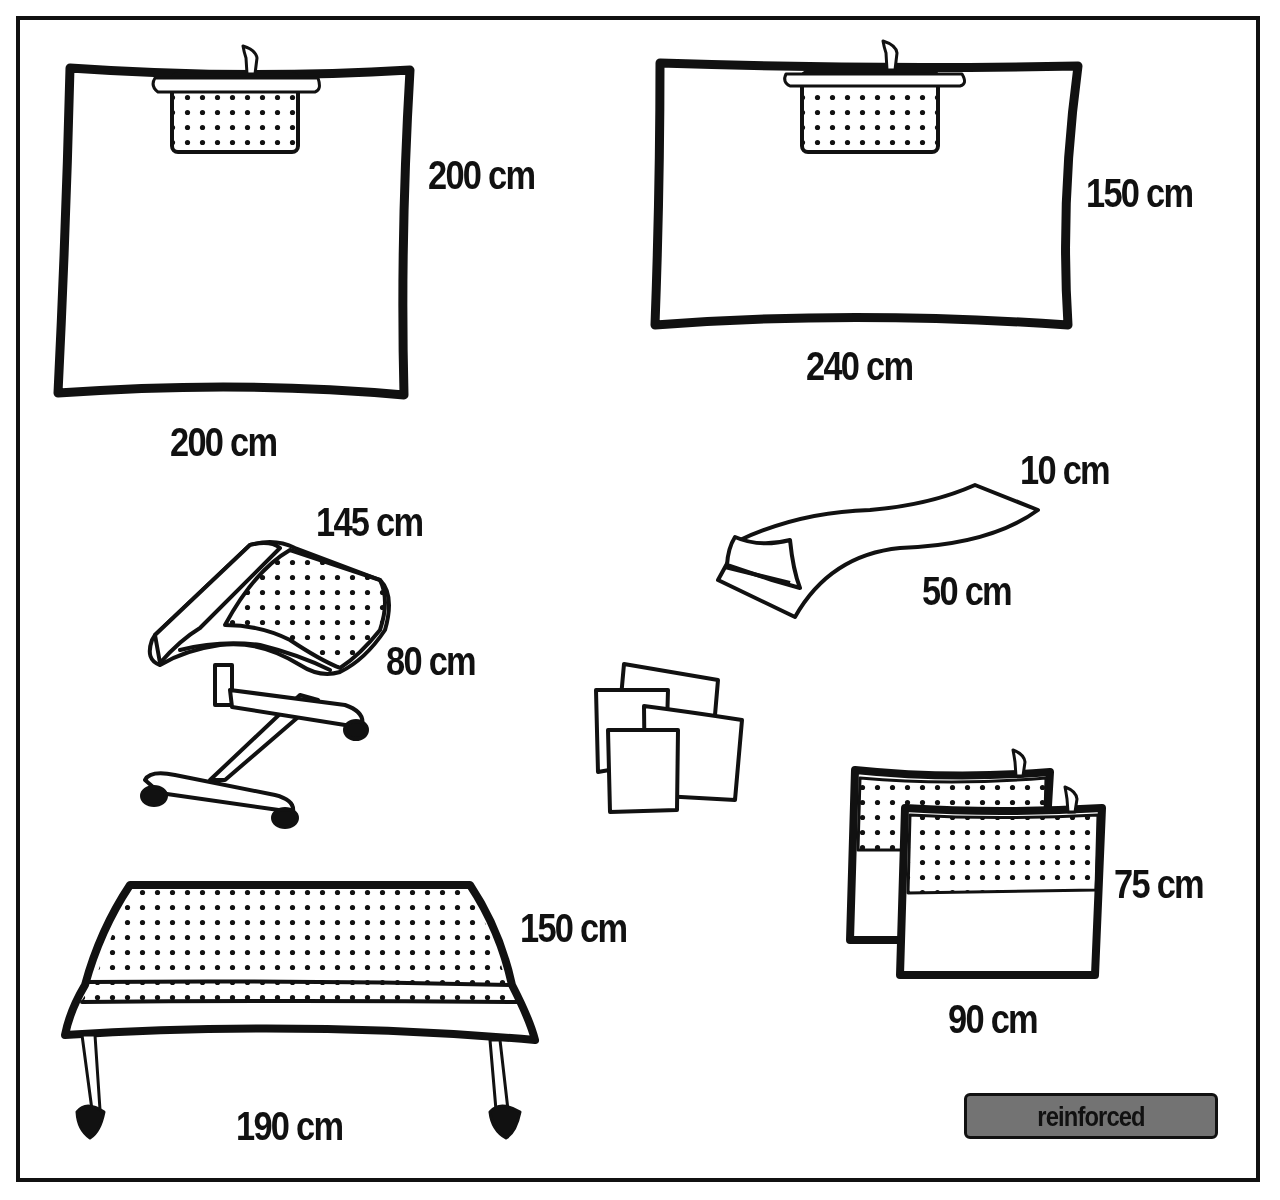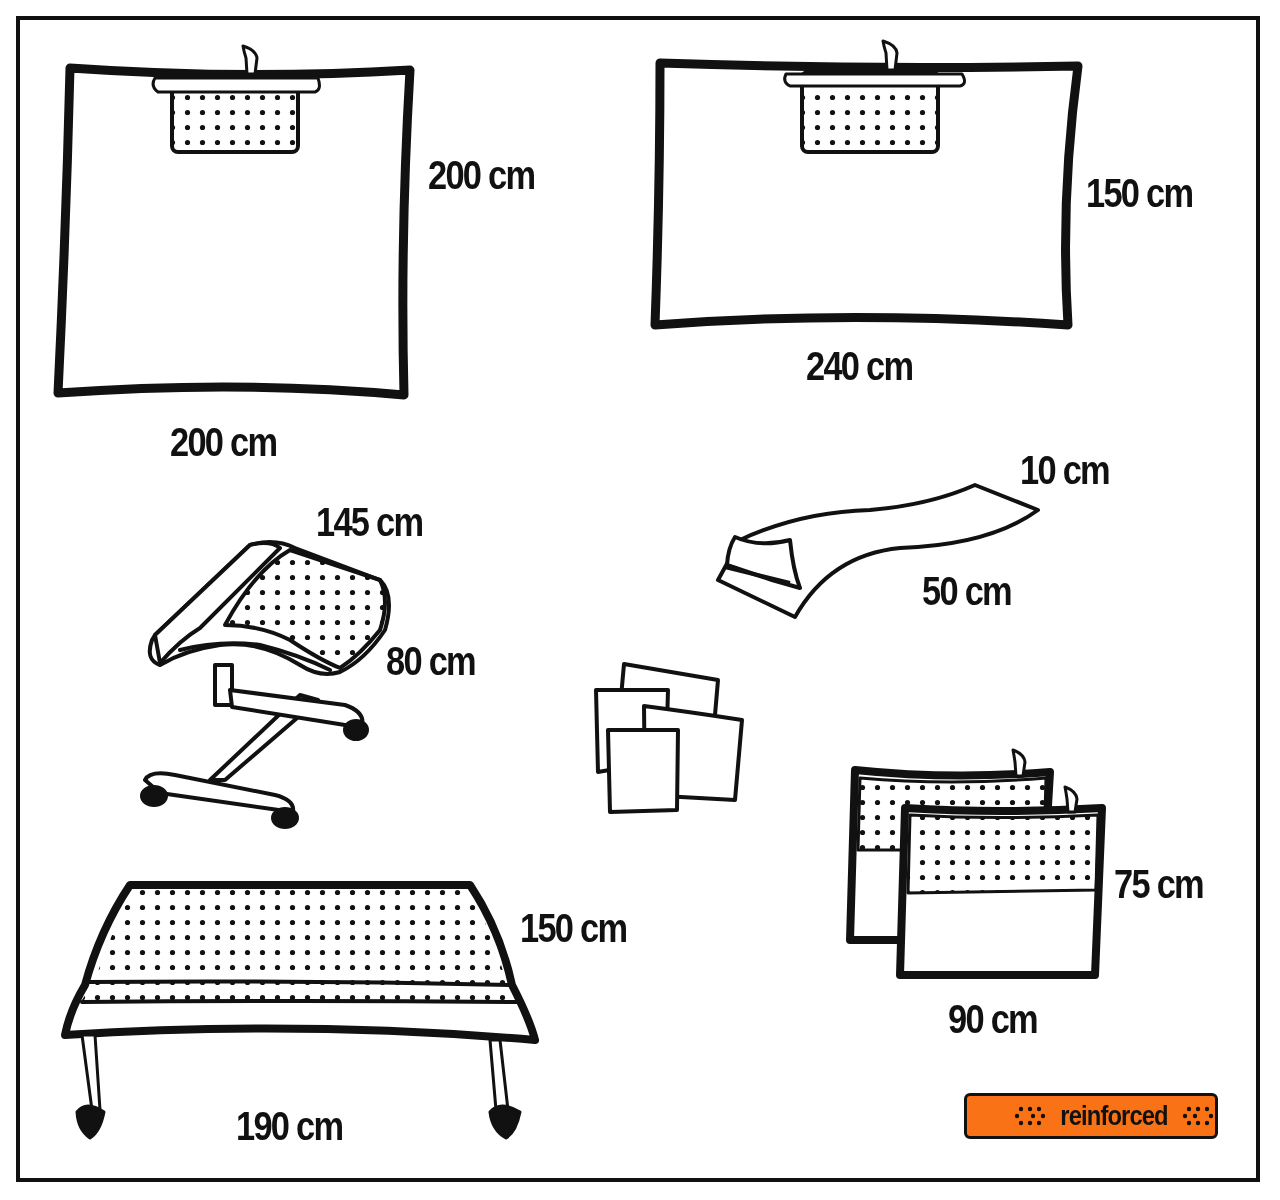--- a/index.html
+++ b/index.html
@@ -1,20 +1,20 @@
 <!DOCTYPE html>
 <html><head>
 <meta charset="utf-8">
 <style>
   html,body{margin:0;padding:0;background:#ffffff;}
   body{width:1280px;height:1200px;position:relative;overflow:hidden;font-family:"Liberation Sans",sans-serif;}
   .frame{position:absolute;left:16px;top:16px;width:1244px;height:1166px;border:4px solid #111;box-sizing:border-box;}
   svg.art{position:absolute;left:0;top:0;}
   .dim{position:absolute;font-family:"Liberation Sans",sans-serif;font-weight:bold;font-size:40px;color:#111;letter-spacing:-2px;transform:scaleX(0.86);transform-origin:left top;white-space:nowrap;line-height:1;}
-  .legend{position:absolute;left:964px;top:1093px;width:254px;height:46px;border:3px solid #111;border-radius:6px;box-sizing:border-box;display:flex;align-items:center;justify-content:flex-end;gap:6px;background:#f97316;}
+  .legend{position:absolute;left:964px;top:1093px;width:254px;height:46px;border:3px solid #111;border-radius:6px;box-sizing:border-box;display:flex;align-items:center;justify-content:space-between;gap:6px;background:#737373;flex-direction:column;}
   .legend-text{font-weight:bold;font-size:27px;letter-spacing:-1px;color:#111;transform:scaleX(0.88);}
   .legend-dots{width:34px;height:22px;}
 </style>
 </head>
 <body>
 
 <div class="frame"></div>
 
 <svg class="art" width="1280" height="1200" viewBox="0 0 1280 1200">
   <defs>

